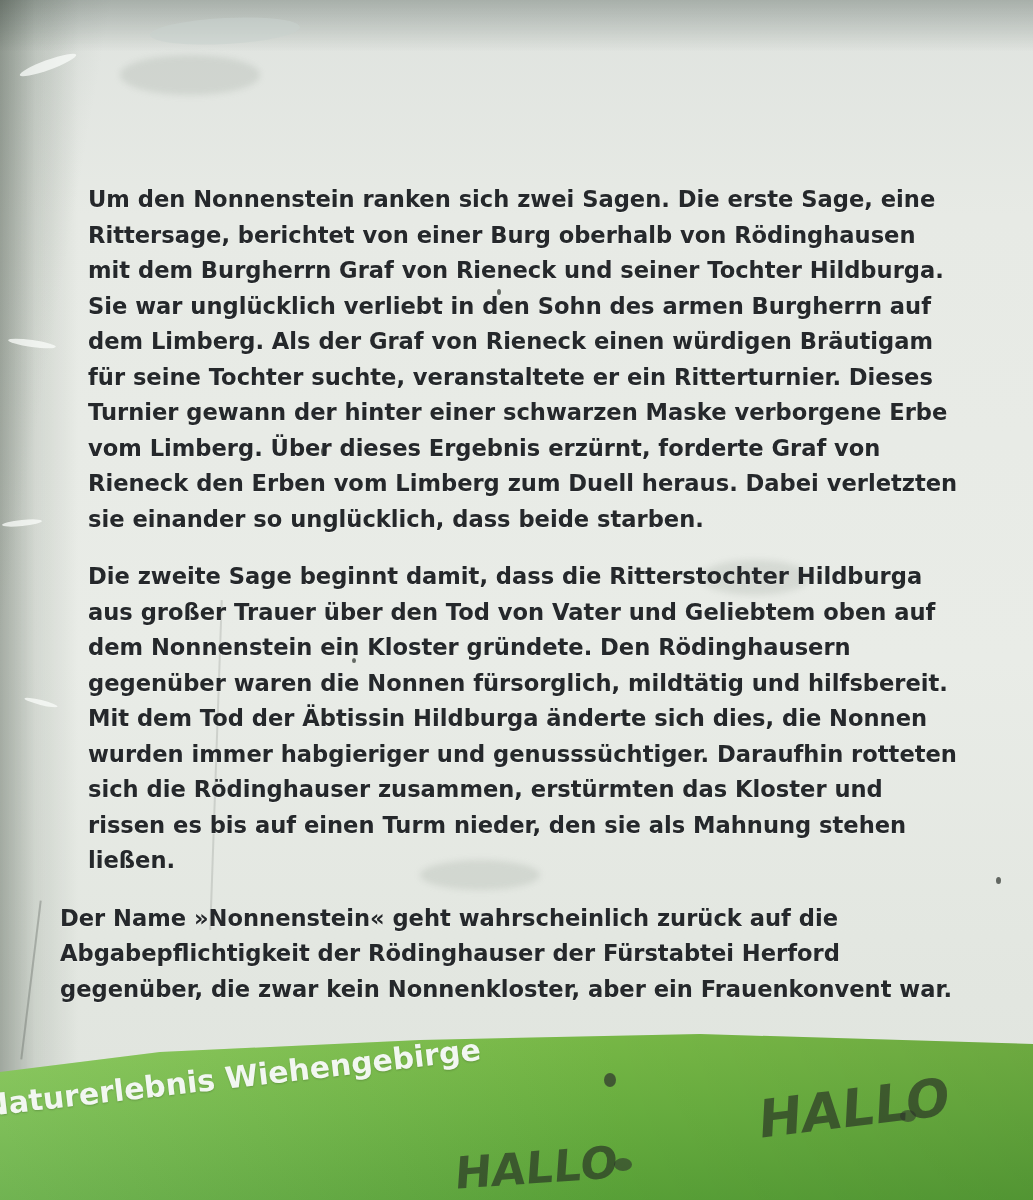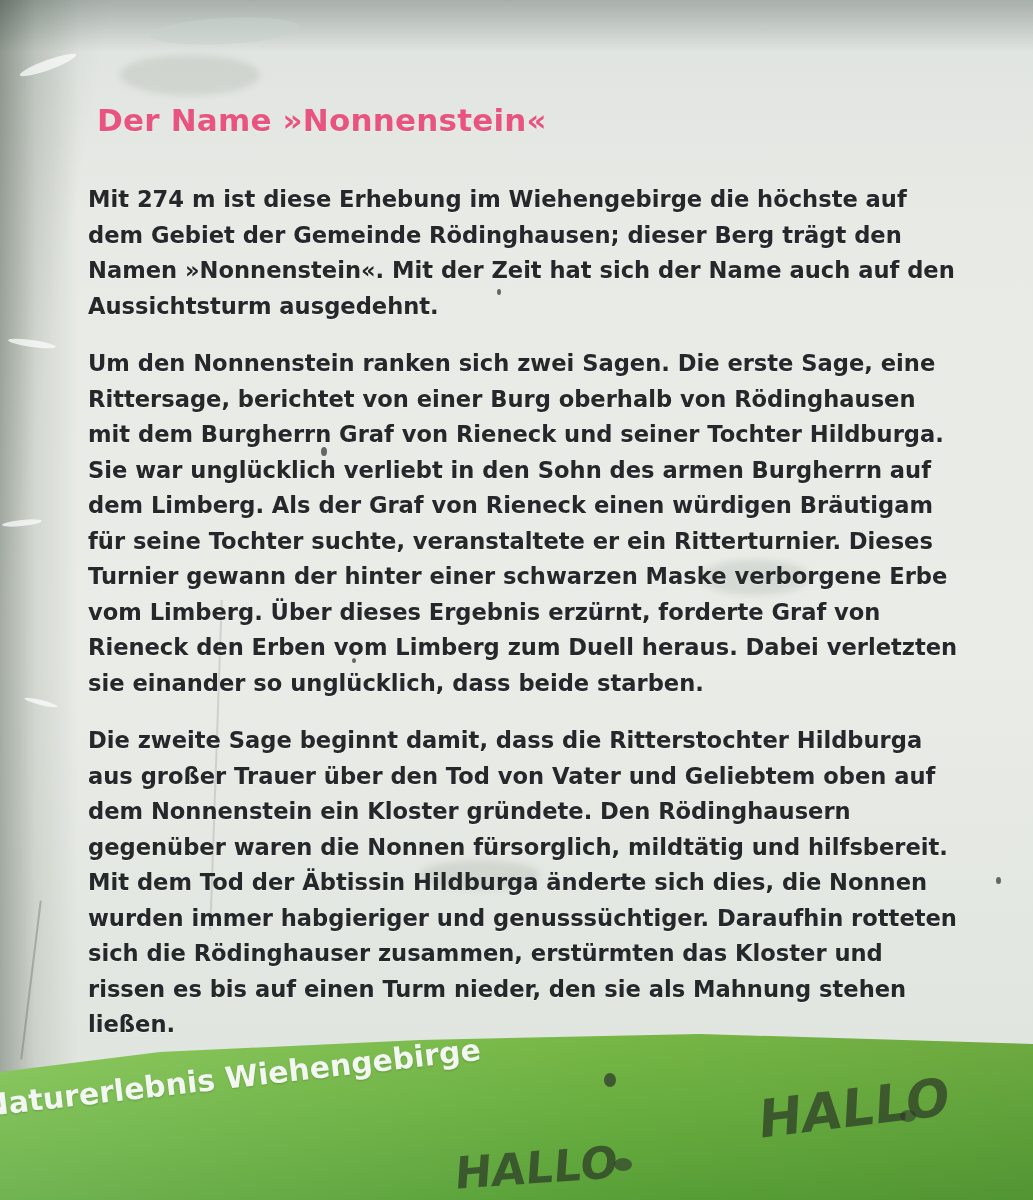--- a/index.html
+++ b/index.html
@@ -220,25 +220,23 @@
 
   <div class="smudge" style="left:120px; top:55px; width:140px; height:40px;"></div>
   <div class="smudge" style="left:700px; top:560px; width:110px; height:35px;"></div>
   <div class="smudge" style="left:420px; top:860px; width:120px; height:30px;"></div>
 
   <div class="speck" style="left:321px; top:447px; width:6px; height:9px;"></div>
   <div class="speck" style="left:497px; top:289px; width:4px; height:6px;"></div>
   <div class="speck" style="left:996px; top:877px; width:5px; height:7px;"></div>
   <div class="speck" style="left:352px; top:658px; width:4px; height:5px;"></div>
 
-  <div class="title">Der Name »Nonnenstein«</div>
 
 
   <div class="body">
-    <p class="para indent">Mit 274 m ist diese Erhebung im Wiehengebirge die höchste auf dem Gebiet der Gemeinde Rödinghausen; dieser Berg trägt den Namen »Nonnenstein«. Mit der Zeit hat sich der Name auch auf den Aussichtsturm ausgedehnt.</p>
     <p class="para indent">Um den Nonnenstein ranken sich zwei Sagen. Die erste Sage, eine Rittersage, berichtet von einer Burg oberhalb von Rödinghausen mit dem Burgherrn Graf von Rieneck und seiner Tochter Hildburga. Sie war unglücklich verliebt in den Sohn des armen Burgherrn auf dem Limberg. Als der Graf von Rieneck einen würdigen Bräutigam für seine Tochter suchte, veranstaltete er ein Ritterturnier. Dieses Turnier gewann der hinter einer schwarzen Maske verborgene Erbe vom Limberg. Über dieses Ergebnis erzürnt, forderte Graf von Rieneck den Erben vom Limberg zum Duell heraus. Dabei verletzten sie einander so unglücklich, dass beide starben.</p>
     <p class="para indent">Die zweite Sage beginnt damit, dass die Ritterstochter Hildburga aus großer Trauer über den Tod von Vater und Geliebtem oben auf dem Nonnenstein ein Kloster gründete. Den Rödinghausern gegenüber waren die Nonnen fürsorglich, mildtätig und hilfsbereit. Mit dem Tod der Äbtissin Hildburga änderte sich dies, die Nonnen wurden immer habgieriger und genusssüchtiger. Daraufhin rotteten sich die Rödinghauser zusammen, erstürmten das Kloster und rissen es bis auf einen Turm nieder, den sie als Mahnung stehen ließen.</p>
     <p class="para last">Der Name »Nonnenstein« geht wahrscheinlich zurück auf die Abgabepflichtigkeit der Rödinghauser der Fürstabtei Herford gegenüber, die zwar kein Nonnenkloster, aber ein Frauenkonvent war.</p>
   </div>
 
   <div class="green-band">
     <div class="green-noise"></div>
   </div>
 
   <div class="band-caption">Naturerlebnis Wiehengebirge</div>

